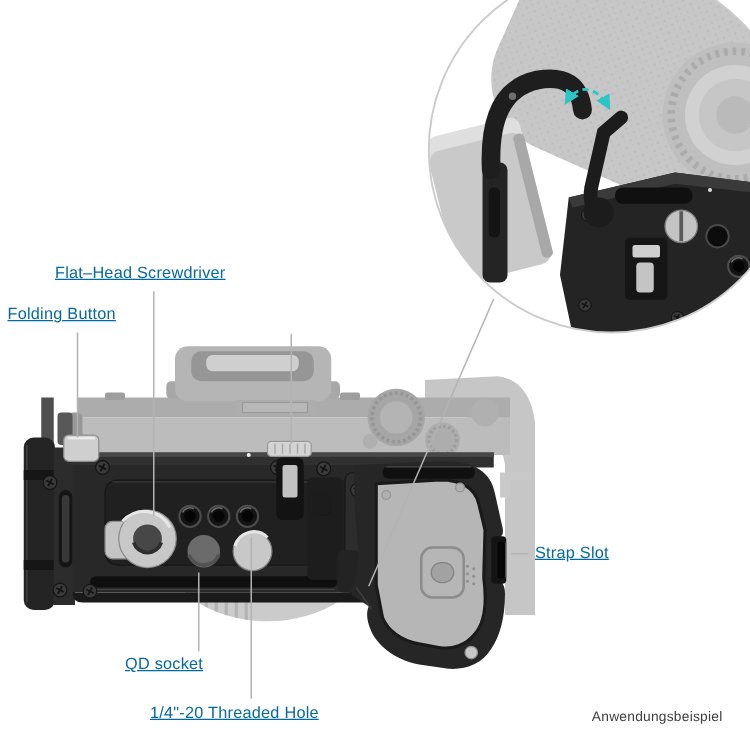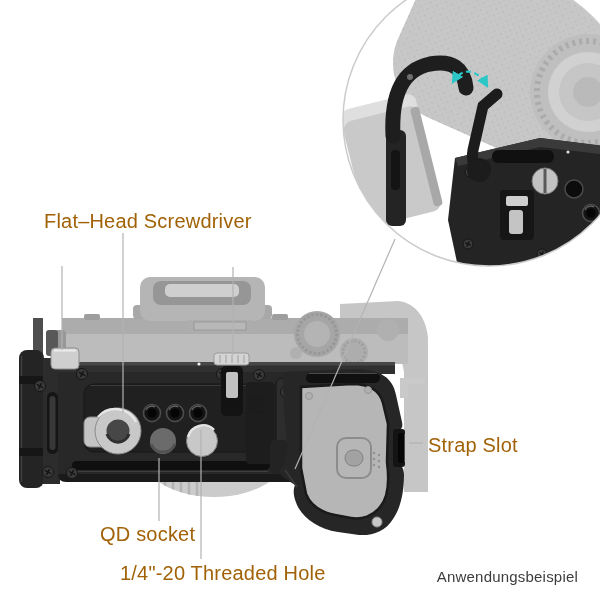--- a/index.html
+++ b/index.html
@@ -1,20 +1,20 @@
 <!DOCTYPE html>
 <html><head>
 <meta charset="utf-8">
 <style>
   html,body{margin:0;padding:0;background:#fff;}
   .stage{position:relative;width:600px;height:590px;background:#ffffff;overflow:hidden;
          font-family:"Liberation Sans",sans-serif;}
   .art{position:absolute;left:0;top:0;}
-  .label{position:absolute;font-size:20px;color:#a16207;white-space:nowrap;letter-spacing:.2px;}
-  .caption{position:absolute;font-size:15px;color:#3d3d3d;white-space:nowrap;letter-spacing:.2px;}
+  .label{position:absolute;font-size:13px;color:#0369a1;white-space:nowrap;letter-spacing:.2px;text-decoration:underline;}
+  .caption{position:absolute;font-size:11px;color:#3d3d3d;white-space:nowrap;letter-spacing:.2px;}
 </style>
 </head>
 <body>
 
 <div class="stage">
 
 <svg class="art" width="600" height="590" viewBox="0 0 600 590">
   <defs>
     <clipPath id="insetClip">
           <circle cx="489" cy="120" r="146"></circle>
@@ -261,18 +261,19 @@
     <line x1="62" y1="266" x2="62" y2="350"></line>
     <line x1="233" y1="267" x2="233" y2="355"></line>
     <line x1="159" y1="458" x2="159" y2="521"></line>
     <line x1="201" y1="430" x2="201" y2="559"></line>
     <line x1="409" y1="443" x2="423" y2="443"></line>
     <line x1="395" y1="239" x2="295" y2="469"></line>
   </g>
 </svg>
 
 <div class="label" style="left:44px;top:210px;">Flat–Head Screwdriver</div>
+<div class="label" style="left:6px;top:243px;">Folding Button</div>
 <div class="label" style="left:428px;top:434px;">Strap Slot</div>
 <div class="label" style="left:100px;top:523px;">QD socket</div>
 <div class="label" style="left:120px;top:562px;">1/4"-20 Threaded Hole</div>
 <div class="caption" style="right:22px;top:568px;">Anwendungsbeispiel</div>
 
 </div>
 
 </body></html>

